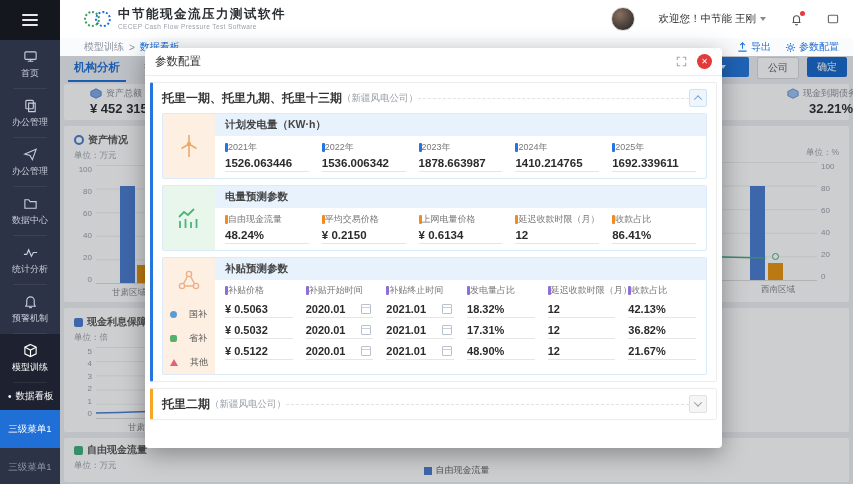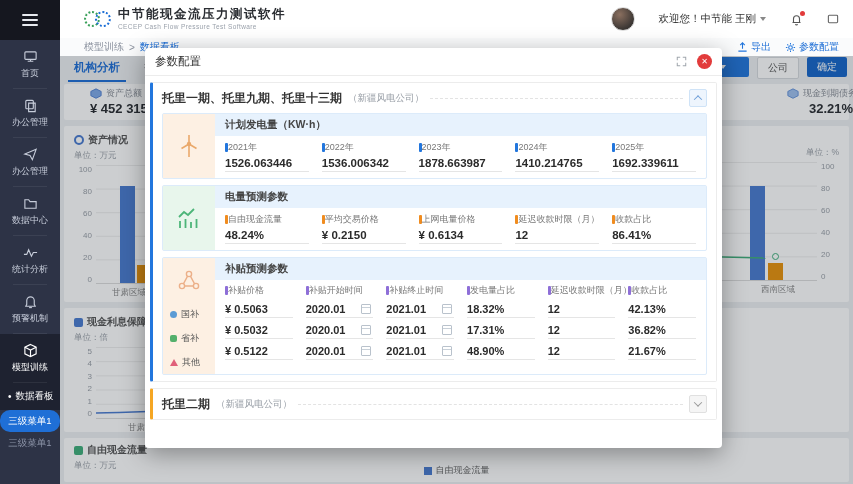--- a/index.html
+++ b/index.html
@@ -8,21 +8,21 @@
   
   .sidebar{position:absolute;left:0;top:0;width:60px;height:484px;background:#2d3346;z-index:60;}
   .hamburger{height:40px;background:#15171f;display:flex;align-items:center;justify-content:center;flex-direction:column;gap:3px;cursor:pointer;}
   .hamburger i{display:block;width:16px;height:2px;background:#e8eaef;border-radius:1px;}
   .nav-item{height:49px;display:flex;flex-direction:column;align-items:center;justify-content:center;gap:3px;color:#c7cdda;font-size:9px;cursor:pointer;position:relative;}
   .nav-item::after{content:"";position:absolute;bottom:0;left:13px;right:13px;height:1px;background:rgba(255,255,255,.07);}
   .nav-item.active{background:#1e2230;color:#fff;}
   .nav-item svg{width:15px;height:15px;}
   .sub-board{height:27px;background:#1e2230;color:#fff;font-size:9.5px;display:flex;align-items:center;padding-left:8px;gap:4px;cursor:pointer;}
   .sub-board .bullet{color:#fff;font-size:10px;line-height:1;}
-  .sub-menu{height:22px;display:flex;align-items:center;justify-content:center;font-size:9.5px;color:#8c94a8;cursor:pointer;border-radius:10px;}
+  .sub-menu{height:38px;display:flex;align-items:center;justify-content:center;font-size:9.5px;color:#8c94a8;cursor:pointer;}
   .sub-menu.sel{background:#1f6fd6;color:#fff;}
   
   .header{position:absolute;left:60px;top:0;right:0;height:38px;background:#fff;display:flex;align-items:center;z-index:30;border-bottom:1px solid #f0f1f3;}
   .logo-wrap{display:flex;align-items:center;margin-left:24px;gap:7px;}
   .logo-rings{display:flex;align-items:center;}
   .ring{width:12px;height:12px;border-radius:50%;}
   .ring.g{border:2.5px dotted #3aa05a;}
   .ring.b{border:2.5px dotted #1d6fd6;margin-left:-5px;transform:rotate(25deg);}
   .title-block{display:flex;flex-direction:column;line-height:1.1;}
   .app-title{font-size:12.5px;font-weight:bold;color:#2b2e33;letter-spacing:1.5px;}
@@ -90,37 +90,37 @@
   .modal{position:absolute;left:145px;top:48px;width:577px;height:400px;background:#fff;border-radius:4px;z-index:50;
          box-shadow:0 6px 24px rgba(0,0,0,.35);display:flex;flex-direction:column;}
   .m-header{height:27px;border-bottom:1px solid #ececec;display:flex;align-items:center;padding:0 10px;flex:none;}
   .m-title{font-size:11.5px;color:#333;}
   .m-tools{margin-left:auto;display:flex;align-items:center;gap:10px;}
   .expand-ic{cursor:pointer;display:flex;}
   .close-btn{width:15px;height:15px;border-radius:50%;background:#e23b3b;color:#fff;font-size:8px;display:flex;align-items:center;justify-content:center;cursor:pointer;}
   .m-body{flex:1;padding:6px 5px;overflow:hidden;}
   .section{border:1px solid #ececec;border-left:3px solid #2276dd;border-radius:2px;padding:6px 9px;box-sizing:border-box;}
   .section.sec2{border-left-color:#f5a623;margin-top:6px;}
-  .sec-title-row{display:flex;align-items:center;gap:6px;}
+  .sec-title-row{display:flex;align-items:center;}
   .sec-title{font-size:12px;font-weight:bold;color:#333;white-space:nowrap;}
   .sec-company{font-size:9.5px;color:#9aa0a8;white-space:nowrap;}
   .dash{flex:1;border-top:1px dashed #e3e3e3;}
   .chev-box{width:16px;height:16px;border-radius:2px;display:flex;align-items:center;justify-content:center;cursor:pointer;flex:none;}
   .chev-box.up{background:#eef5fd;border:1px solid #cfe3f7;}
   .chev-box.down{background:#f5f5f5;border:1px solid #e0e0e0;}
   .chev{width:5px;height:5px;border-left:1.5px solid #6f9fd8;border-top:1.5px solid #6f9fd8;}
   .chev.u{transform:rotate(45deg) translate(1px,1px);}
   .chev.d{border-color:#999;transform:rotate(225deg) translate(1px,1px);}
   .ppanel{display:flex;border:1px solid #dcebfa;border-radius:2px;margin-top:6px;background:#fff;}
   .p-icon{width:52px;display:flex;align-items:center;justify-content:center;flex:none;}
   .p-icon.peach{background:#fdf0e3;}
   .p-icon.green{background:#e8f6ec;}
   .p-icon.col{flex-direction:column;align-items:stretch;justify-content:flex-start;}
   .icon-wrap{height:44px;display:flex;align-items:center;justify-content:center;}
-  .row-label{height:24px;display:flex;align-items:center;gap:4px;padding-left:7px;font-size:9px;color:#555;}
+  .row-label{height:24px;display:flex;align-items:center;gap:12px;padding-left:7px;font-size:9px;color:#555;}
   .sh-blue{width:7px;height:7px;border-radius:50%;background:#5b9bd5;flex:none;}
   .sh-green{width:7px;height:7px;border-radius:2px;background:#54b06c;flex:none;}
   .sh-red{width:0;height:0;border-left:4px solid transparent;border-right:4px solid transparent;border-bottom:7px solid #e0607a;flex:none;}
   .p-main{flex:1;min-width:0;}
   .p-title{background:#e7f2fd;padding:4px 10px;font-size:10.5px;font-weight:bold;color:#444;}
   .p-fields{display:flex;padding:5px 10px 6px;}
   .field{flex:1;min-width:0;}
   .field + .field{margin-left:13px;}
   .f-label{display:flex;align-items:center;font-size:9px;color:#777;white-space:nowrap;}
   .tick{width:3px;height:9px;border-radius:1px;flex:none;}

